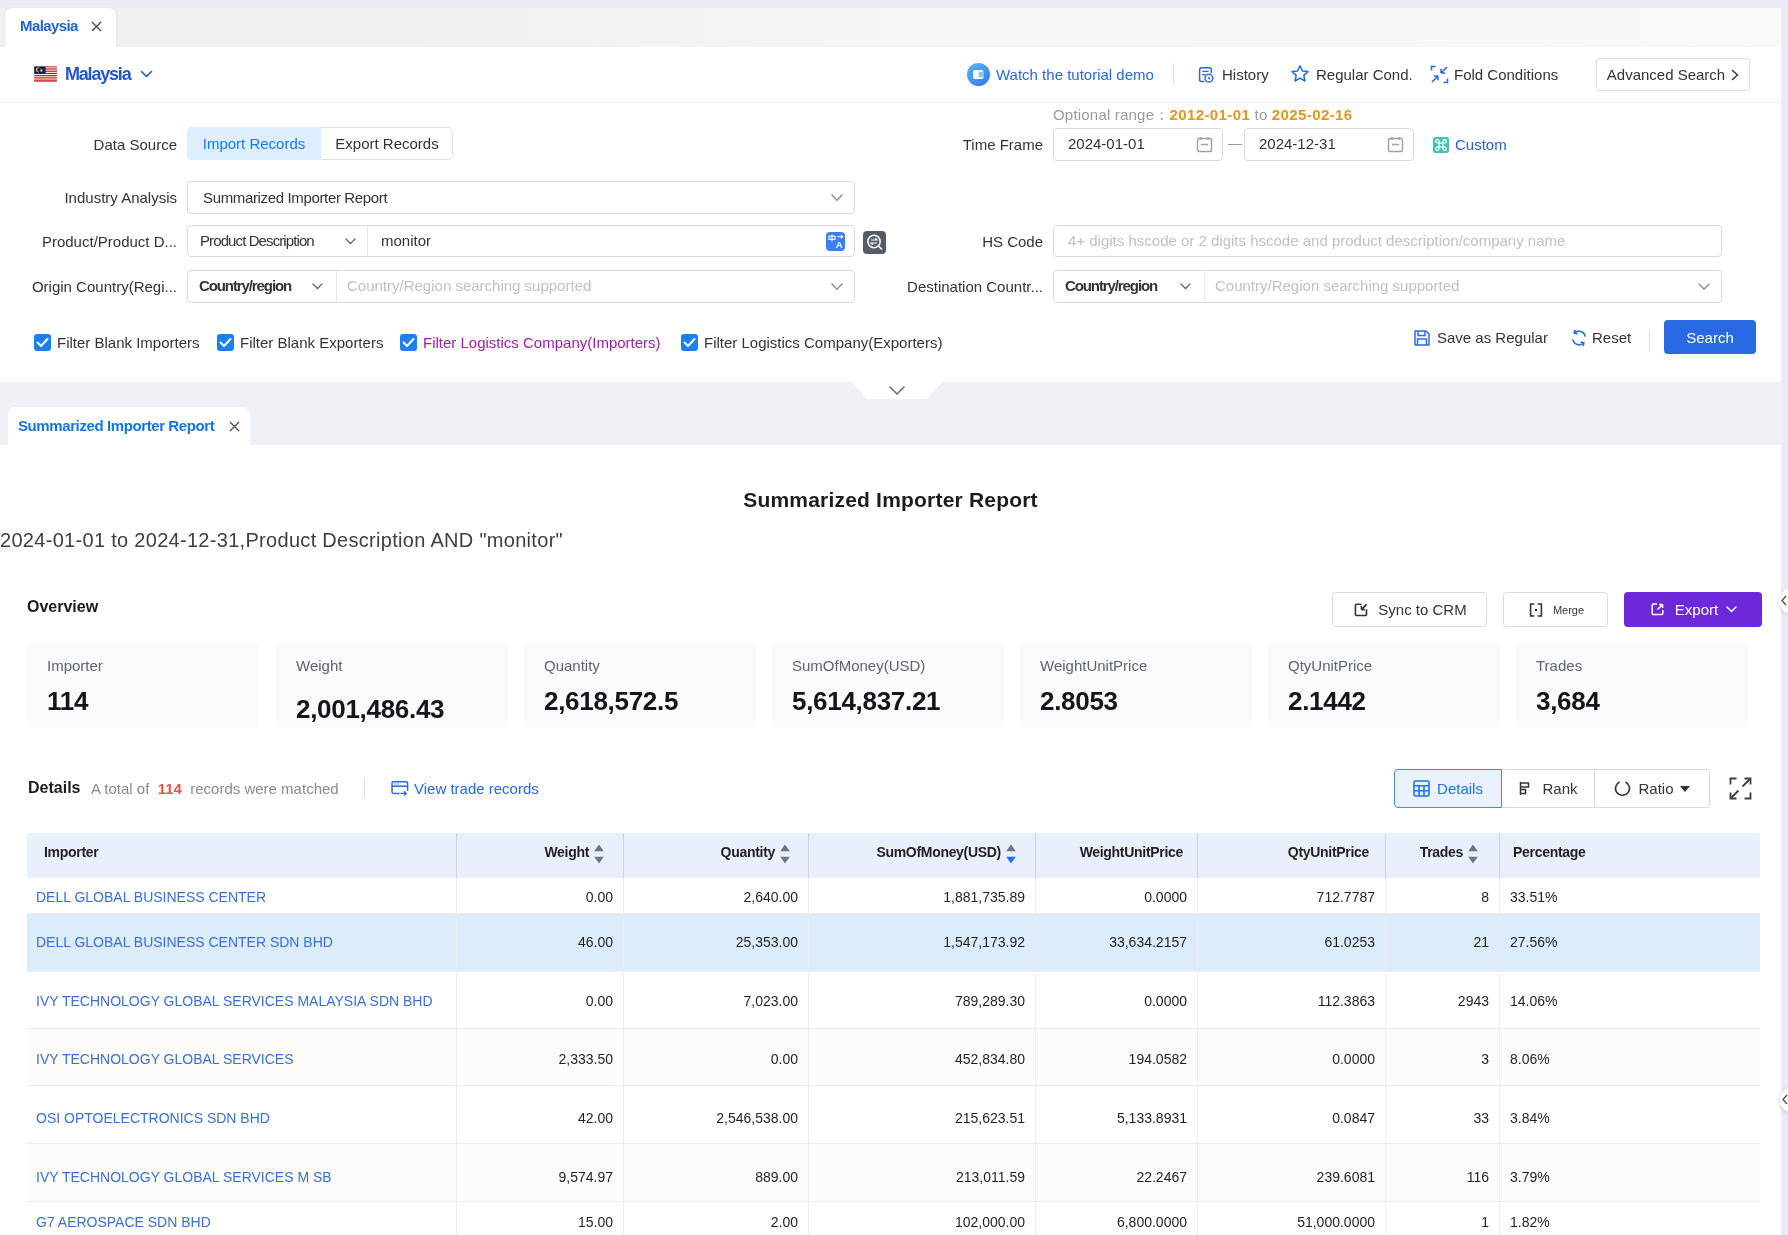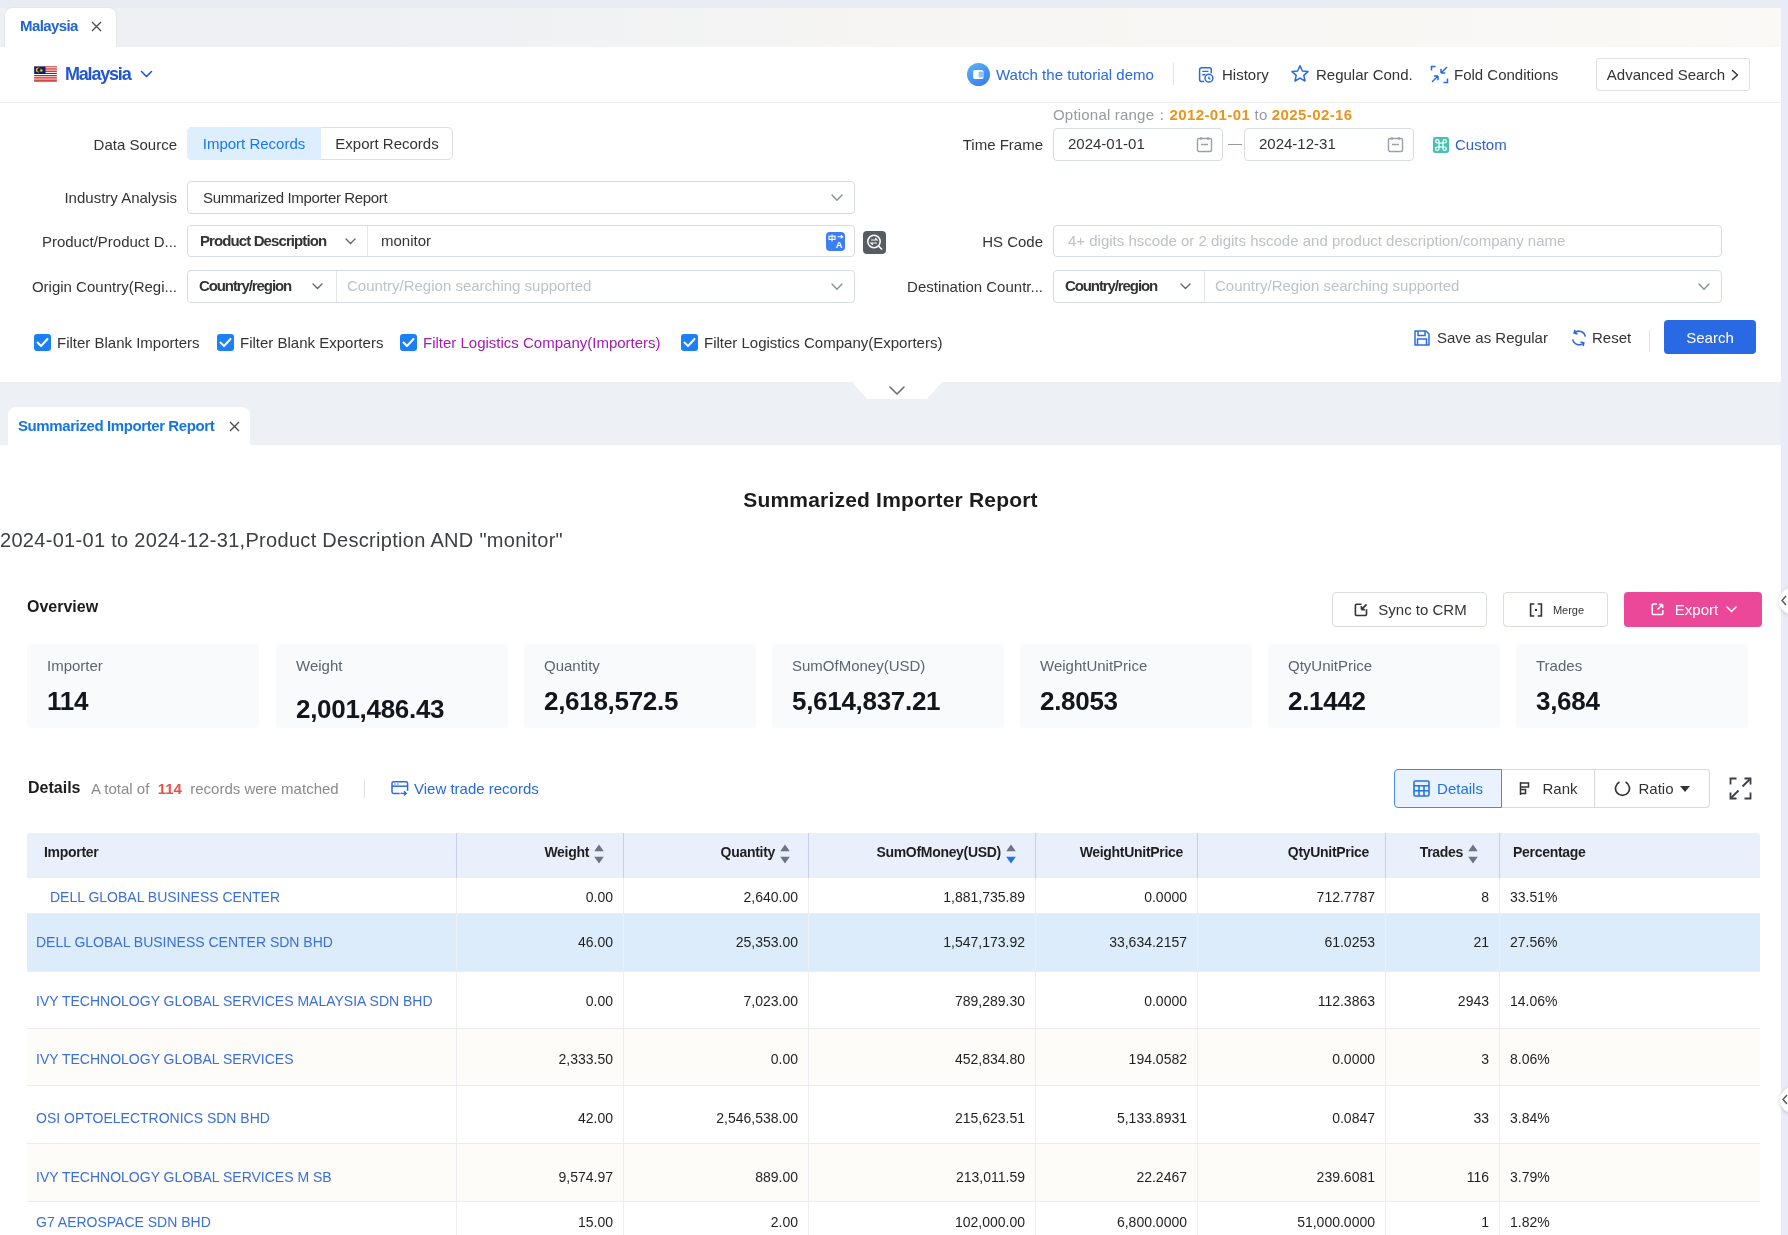--- a/index.html
+++ b/index.html
@@ -106,21 +106,21 @@
 <div class="abs flex" style="left:321px;top:127px;width:132px;height:33px;justify-content:center;font-size:15px;color:#333;">Export Records</div>
 
 <div class="abs flex" style="left:187px;top:181px;width:668px;height:33px;border:1px solid #d7dbe2;border-radius:4px;background:#fff;">
   <span style="margin-left:15px;font-size:15px;letter-spacing:-0.35px;color:#333;">Summarized Importer Report</span>
 </div>
 <svg class="abs" style="left:831px;top:194px;" width="12" height="8" viewBox="0 0 12 8">
     <path d="M1 1 L6 6.3 L11 1" fill="none" stroke="#86909c" stroke-width="1.4" stroke-linecap="round"></path>
   </svg>
 
 <div class="abs" style="left:187px;top:225px;width:668px;height:32px;border:1px solid #d7dbe2;border-radius:4px;background:#fff;"></div>
-<div class="abs" style="left:200px;top:232px;font-size:15px;font-weight:700;letter-spacing:-0.9px;color:#333;">Product Description</div>
+<div class="abs" style="left:200px;top:232px;font-size:15px;font-weight:400;letter-spacing:-0.9px;color:#333;">Product Description</div>
 <svg class="abs" style="left:345px;top:238px;" width="11" height="7" viewBox="0 0 11 7">
     <path d="M1 1 L5.5 5.5 L10 1" fill="none" stroke="#666" stroke-width="1.3" stroke-linecap="round"></path>
   </svg>
 <div class="abs" style="left:367px;top:226px;width:1px;height:30px;background:#e4e7ec;"></div>
 <div class="abs" style="left:381px;top:232px;font-size:15px;color:#333;">monitor</div>
 <svg class="abs" style="left:826px;top:232px;" width="19" height="19" viewBox="0 0 19 19">
   <rect width="19" height="19" rx="4" fill="#3d7ef5"></rect>
   <g stroke="#fff" stroke-width="1.1" fill="none">
     <path d="M6 2.4 V9.6"></path>
     <rect x="3" y="4.2" width="6" height="3.2"></rect>
@@ -248,21 +248,21 @@
   <span style="font-size:15px;color:#333;">Sync to CRM</span>
 </div>
 <div class="abs flex" style="left:1503px;top:592px;width:105px;height:35px;border:1px solid #d9dce1;border-radius:4px;background:#fff;justify-content:center;">
   <svg width="18" height="18" viewBox="0 0 18 18" style="margin-right:8px;">
     <path d="M7.3 3 H3.6 V15 H7.3" fill="none" stroke="#333" stroke-width="1.6"></path>
     <path d="M10.7 3 H14.4 V15 H10.7" fill="none" stroke="#333" stroke-width="1.6"></path>
     <rect x="7.9" y="8" width="2.2" height="2" fill="#333"></rect>
   </svg>
   <span style="font-size:11px;color:#333;">Merge</span>
 </div>
-<div class="abs flex" style="left:1624px;top:592px;width:138px;height:35px;background:#ec4899;border-radius:4px;justify-content:center;">
+<div class="abs flex" style="left:1624px;top:592px;width:138px;height:35px;background:#6d28d9;border-radius:4px;justify-content:center;">
   <svg width="17" height="17" viewBox="0 0 17 17" style="margin-right:9px;">
     <path d="M8 3 H4.4 a1.2 1.2 0 0 0 -1.2 1.2 v8.2 a1.2 1.2 0 0 0 1.2 1.2 h8.2 a1.2 1.2 0 0 0 1.2 -1.2 V9" fill="none" stroke="#fff" stroke-width="1.5"></path>
     <path d="M13.6 3.4 L8.5 8.5 M13.6 3.4 h-3.6 M13.6 3.4 v3.6" fill="none" stroke="#fff" stroke-width="1.5"></path>
   </svg>
   <span style="font-size:15px;color:#fff;">Export</span>
   <svg width="11" height="7" viewBox="0 0 11 7" style="margin-left:8px;">
       <path d="M1 1 L5.5 5.5 L10 1" fill="none" stroke="#fff" stroke-width="1.5" stroke-linecap="round"></path>
     </svg>
 </div>
 
@@ -386,21 +386,21 @@
   </svg>
 <svg class="abs" style="left:1005px;top:844px;" width="12" height="20" viewBox="0 0 12 20">
     <path d="M6 0.5 L10.8 7.2 H1.2 Z" fill="#6e7582"></path>
     <path d="M6 19.5 L1.2 12.8 H10.8 Z" fill="#2173e8"></path>
   </svg>
 <svg class="abs" style="left:1467px;top:844px;" width="12" height="20" viewBox="0 0 12 20">
     <path d="M6 0.5 L10.8 7.2 H1.2 Z" fill="#6e7582"></path>
     <path d="M6 19.5 L1.2 12.8 H10.8 Z" fill="#6e7582"></path>
   </svg>
 
-<div class="lk" style="left:36px;top:889px;margin-left:14px;">DELL GLOBAL BUSINESS CENTER</div>
+<div class="lk" style="left:36px;top:889px;">DELL GLOBAL BUSINESS CENTER</div>
 <div class="c" style="right:1175px;top:889px;">0.00</div>
 <div class="c" style="right:990px;top:889px;">2,640.00</div>
 <div class="c" style="right:763px;top:889px;">1,881,735.89</div>
 <div class="c" style="right:601px;top:889px;">0.0000</div>
 <div class="c" style="right:413px;top:889px;">712.7787</div>
 <div class="c" style="right:299px;top:889px;">8</div>
 <div class="c" style="left:1510px;top:889px;">33.51%</div>
 
 <div class="lk" style="left:36px;top:934px;">DELL GLOBAL BUSINESS CENTER SDN BHD</div>
 <div class="c" style="right:1175px;top:934px;">46.00</div>

